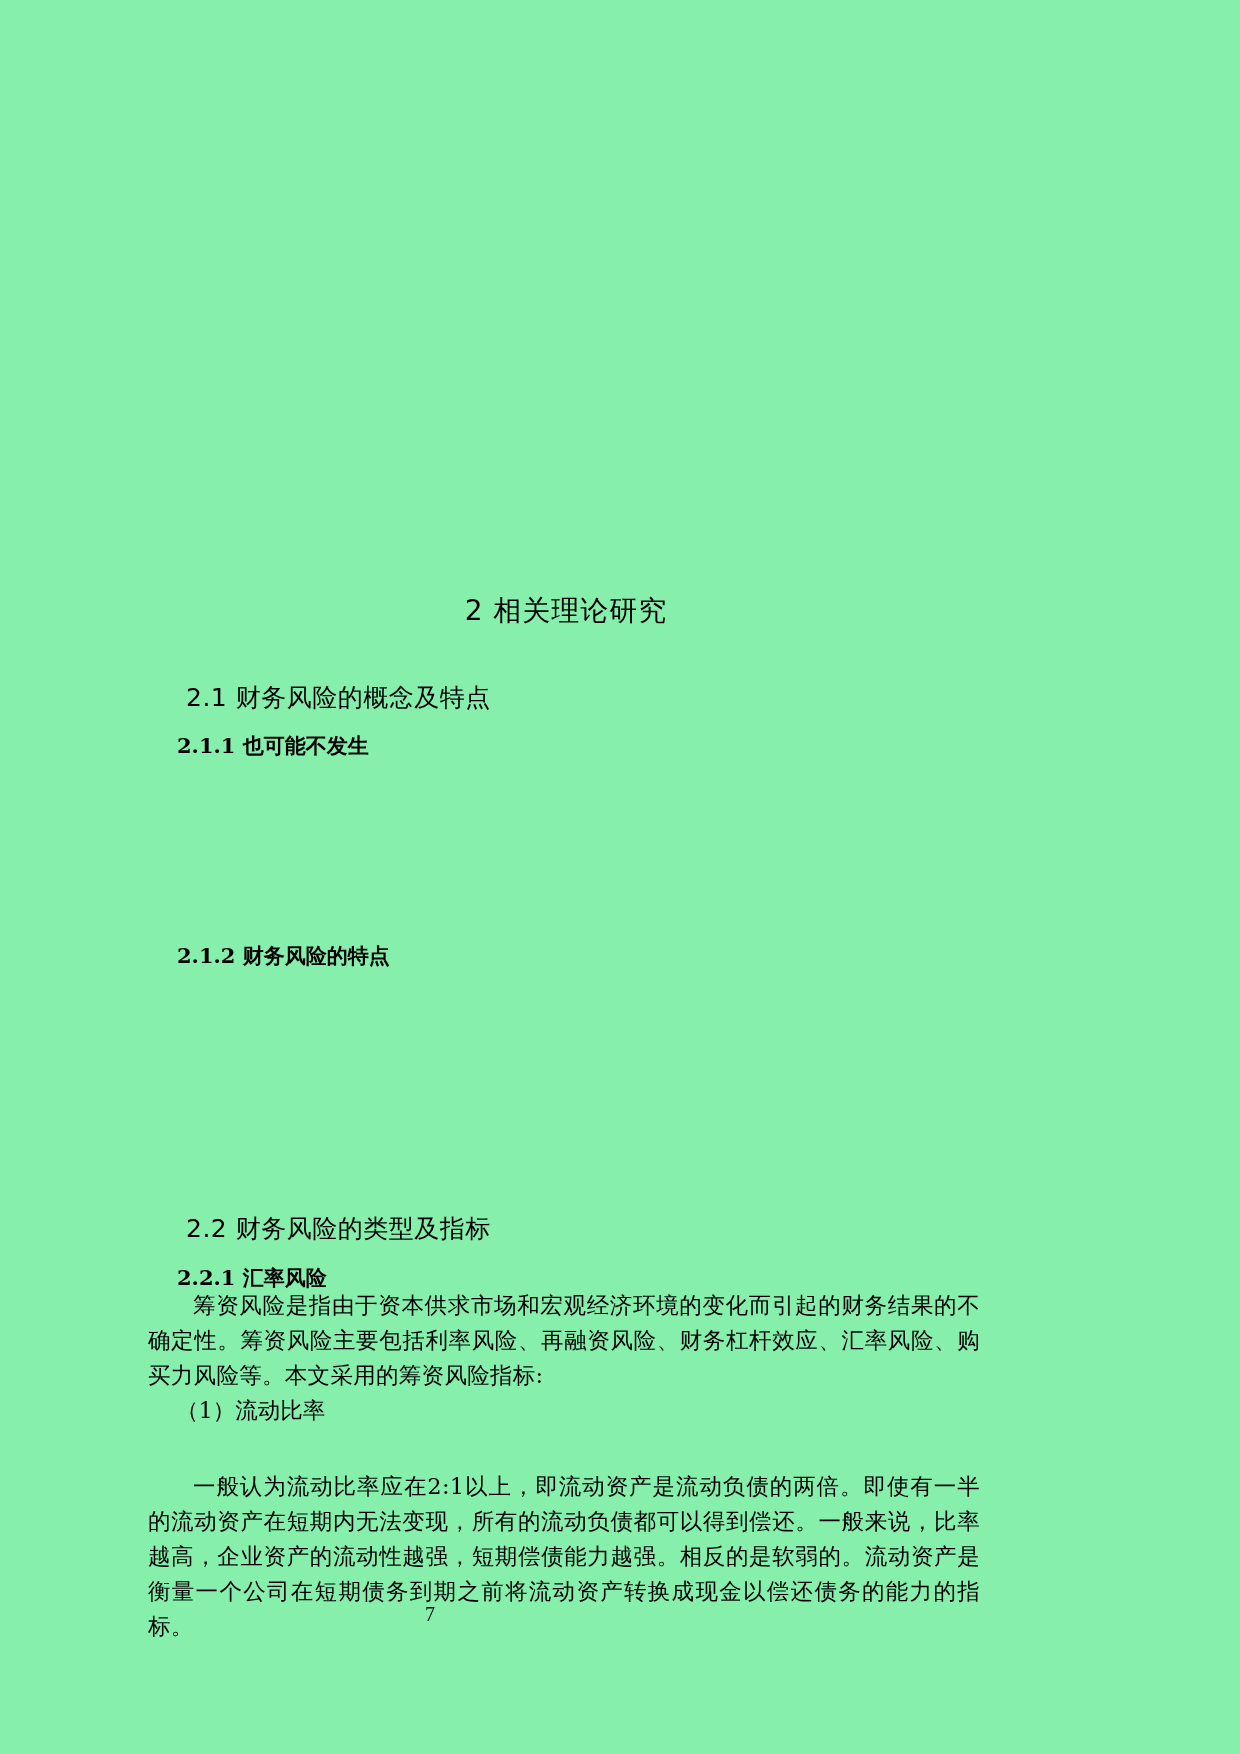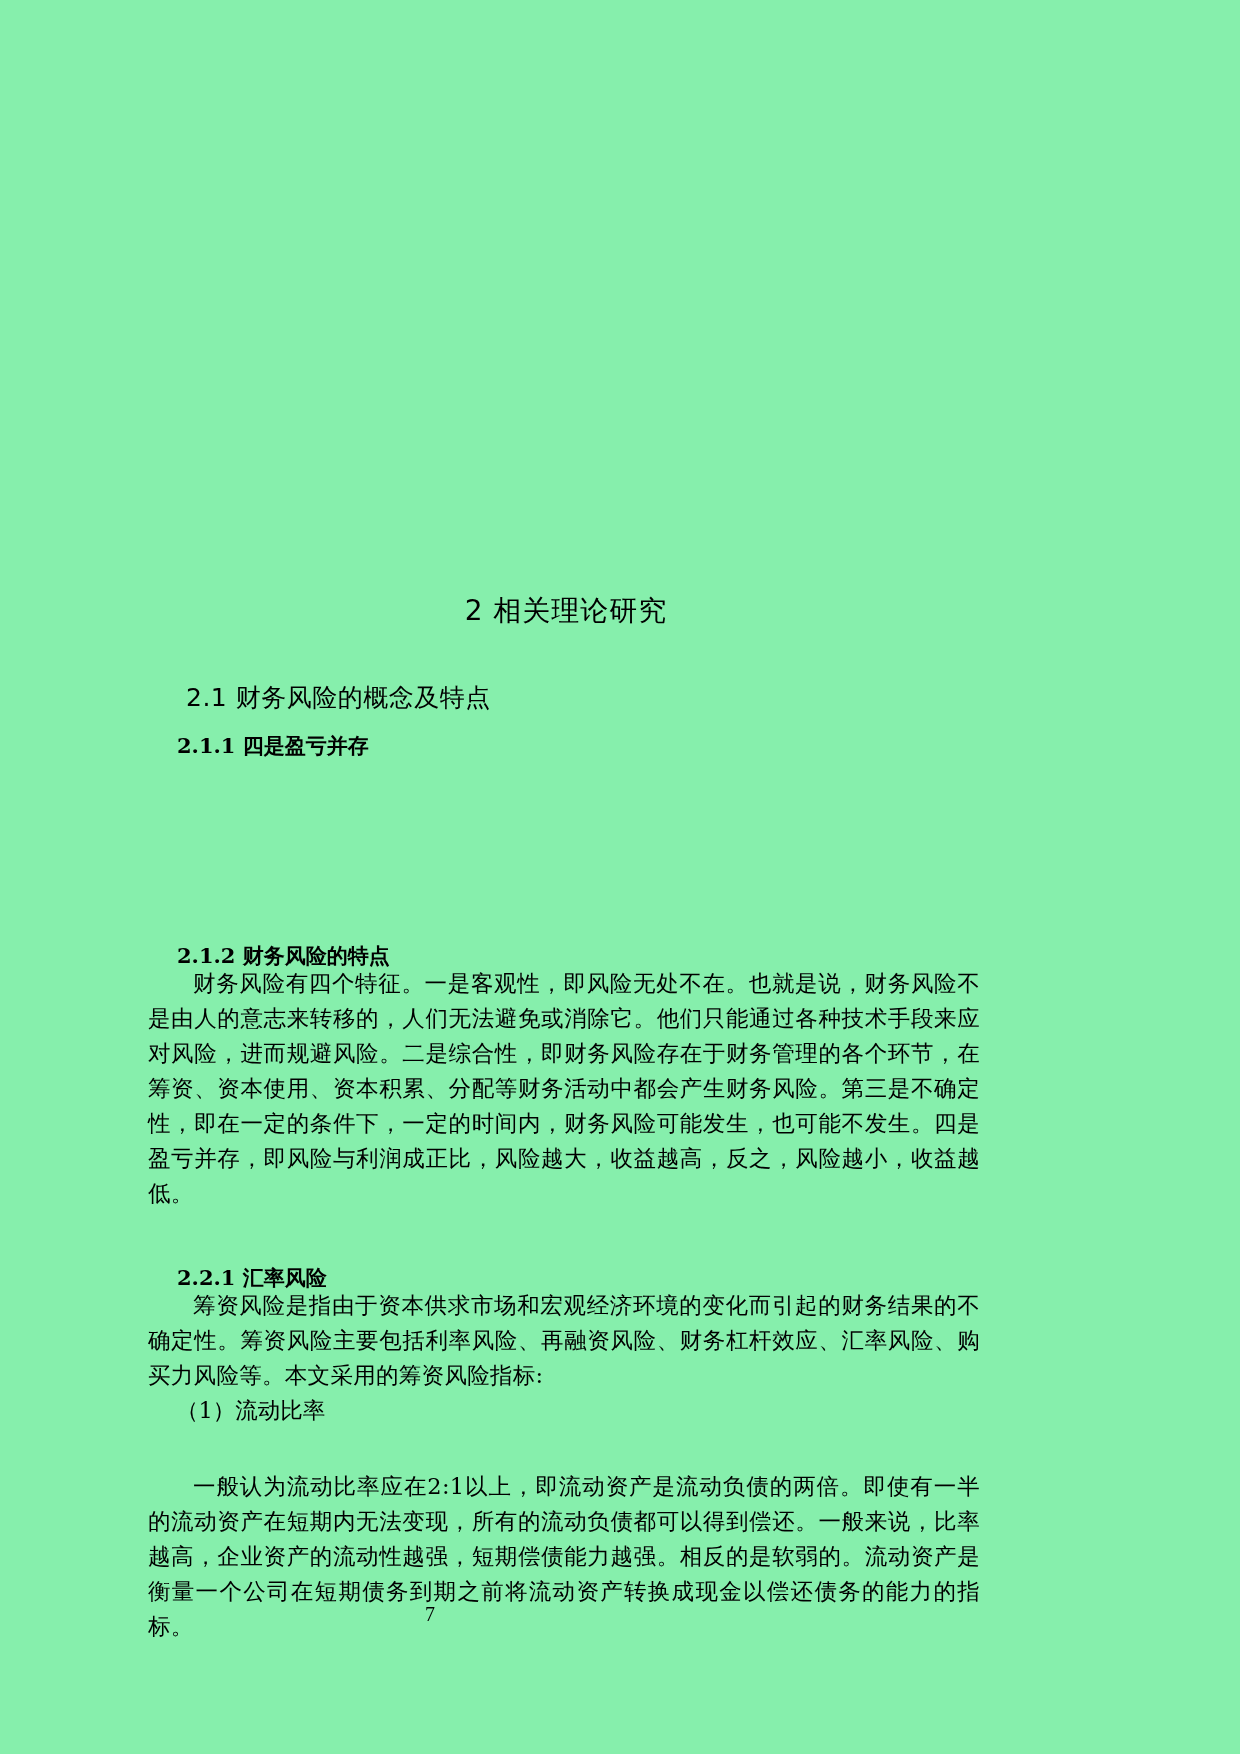--- a/index.html
+++ b/index.html
@@ -30,27 +30,27 @@
 </style>
 </head>
 <body>
 
 <div class="page">
 
   <div class="chapter-title">2 相关理论研究</div>
 
   <div class="h2" style="top:681px;">2.1 财务风险的概念及特点</div>
 
-  <div class="h3" style="top:732px;">2.1.1 四是盈亏并存</div>
+  <div class="h3" style="top:732px;">2.1.1 也可能不发生</div>
 
 
   <div class="h3" style="top:942px;">2.1.2 财务风险的特点</div>
 
-  <div class="para" style="top:966px;">财务风险有四个特征。一是客观性，即风险无处不在。也就是说，财务风险不是由人的意志来转移的，人们无法避免或消除它。他们只能通过各种技术手段来应对风险，进而规避风险。二是综合性，即财务风险存在于财务管理的各个环节，在筹资、资本使用、资本积累、分配等财务活动中都会产生财务风险。第三是不确定性，即在一定的条件下，一定的时间内，财务风险可能发生，也可能不发生。四是盈亏并存，即风险与利润成正比，风险越大，收益越高，反之，风险越小，收益越低。</div>
 
+  <div class="h2" style="top:1212px;">2.2 财务风险的类型及指标</div>
 
   <div class="h3" style="top:1264px;">2.2.1 汇率风险</div>
 
   <div class="para" style="top:1288px;">筹资风险是指由于资本供求市场和宏观经济环境的变化而引起的财务结果的不确定性。筹资风险主要包括利率风险、再融资风险、财务杠杆效应、汇率风险、购买力风险等。本文采用的筹资风险指标:</div>
 
   <div class="item" style="top:1393px;text-align:right;">（1）流动比率</div>
 
   <div class="para" style="top:1469px;">一般认为流动比率应在2:1以上，即流动资产是流动负债的两倍。即使有一半的流动资产在短期内无法变现，所有的流动负债都可以得到偿还。一般来说，比率越高，企业资产的流动性越强，短期偿债能力越强。相反的是软弱的。流动资产是衡量一个公司在短期债务到期之前将流动资产转换成现金以偿还债务的能力的指标。</div>
 
   <div class="page-number">7</div>

